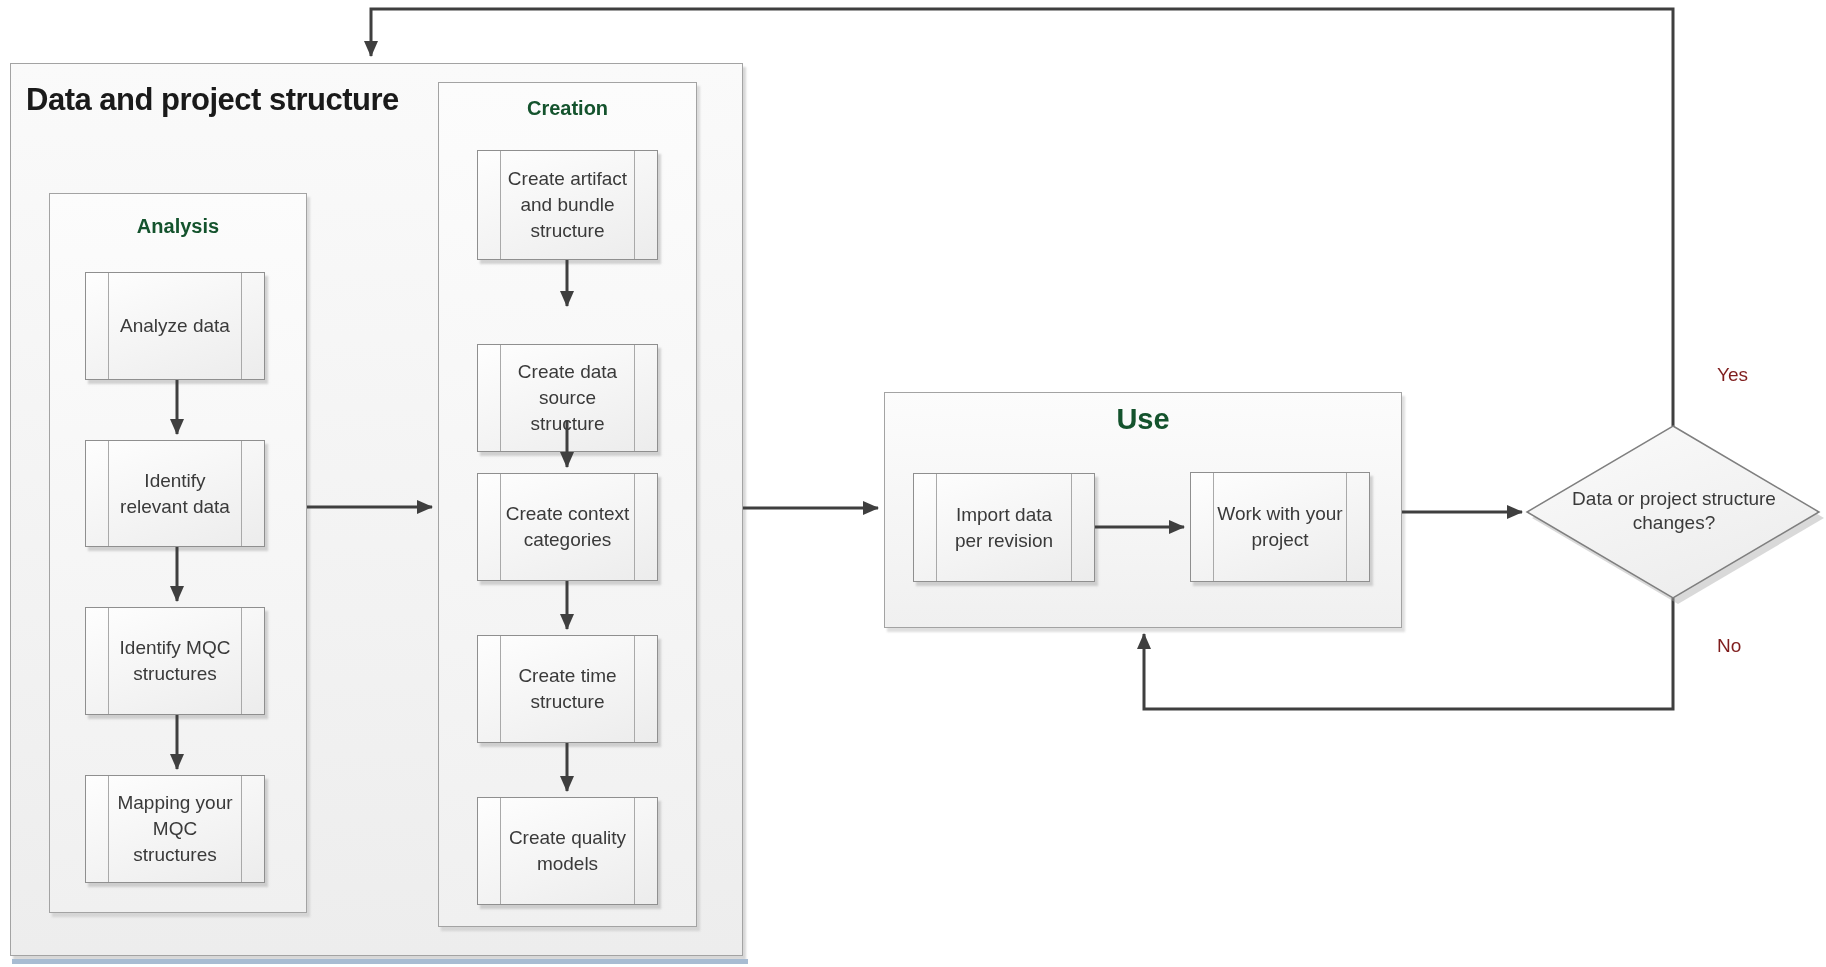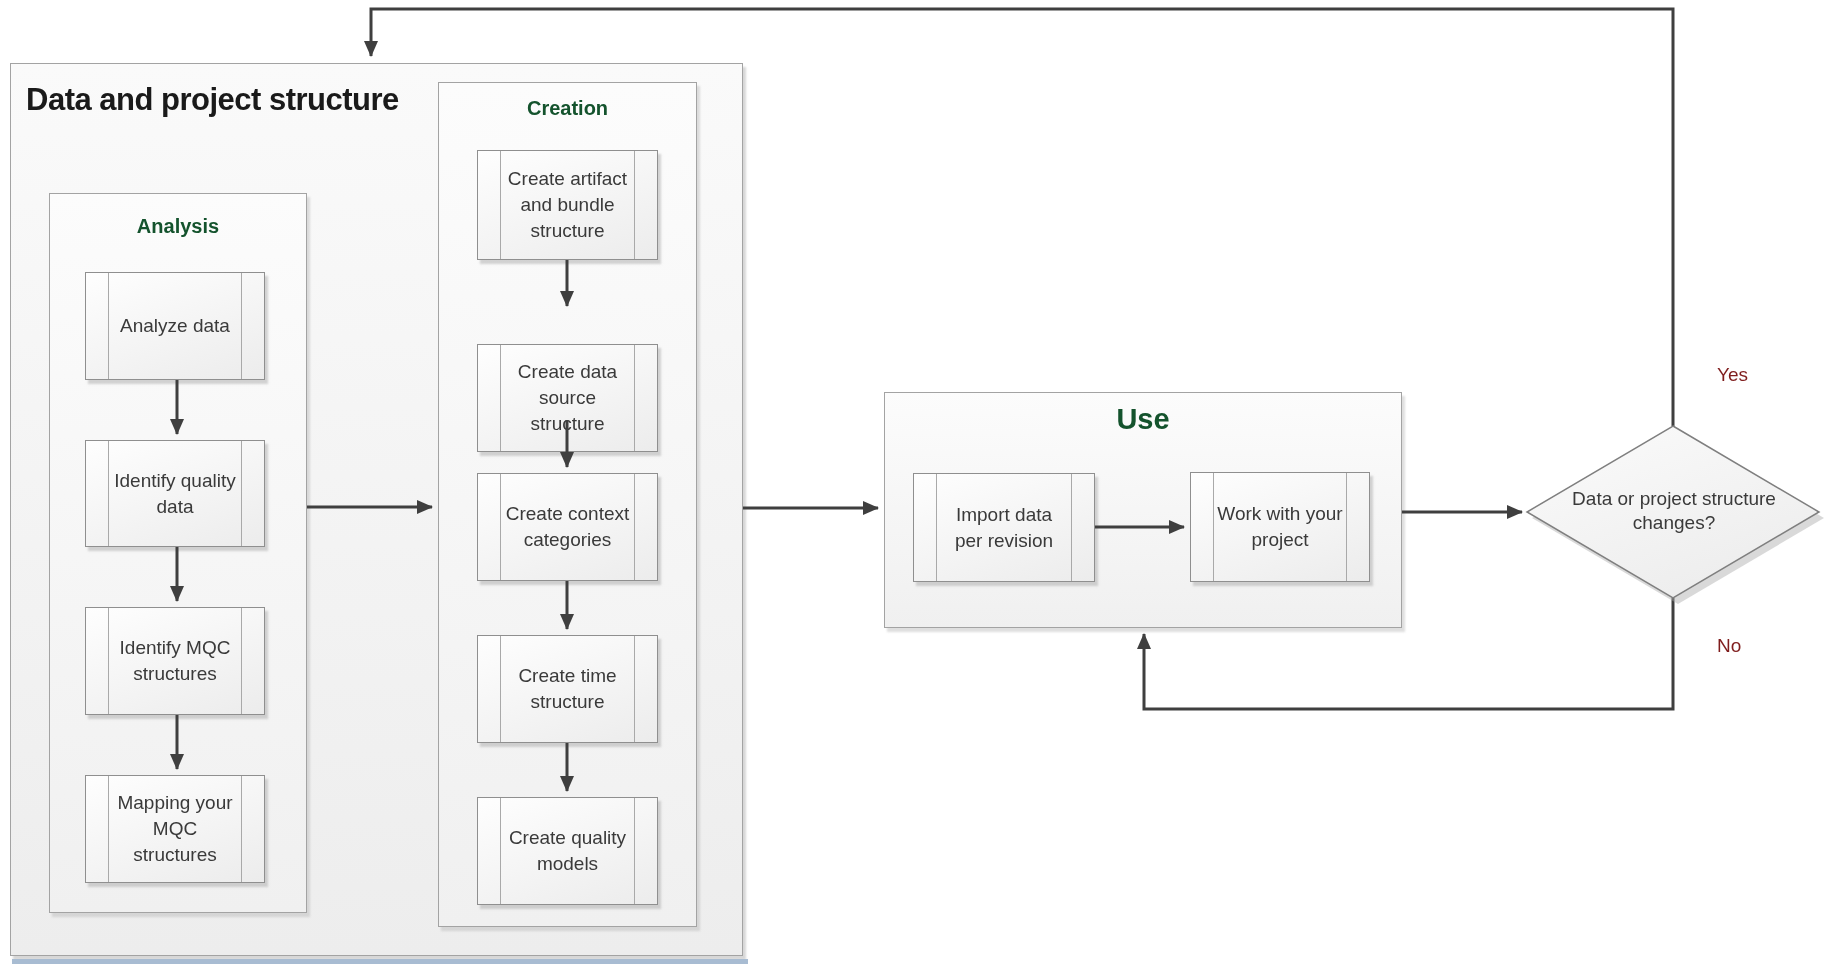--- a/index.html
+++ b/index.html
@@ -64,21 +64,21 @@
 
   <div class="outer-title">Data and project structure</div>
   <div class="ctitle" style="left:49px;top:215px;width:258px;font-size:20px;">Analysis</div>
   <div class="ctitle" style="left:438px;top:97px;width:259px;font-size:20px;">Creation</div>
   <div class="ctitle" style="left:884px;top:403px;width:518px;font-size:29px;">Use</div>
 
   <div class="pbox" style="left:85px;top:272px;width:180px;height:108px;">
     <div class="lbl">Analyze data</div>
   </div>
   <div class="pbox" style="left:85px;top:440px;width:180px;height:107px;">
-    <div class="lbl">Identify quality data</div>
+    <div class="lbl">Identify relevant data</div>
   </div>
   <div class="pbox" style="left:85px;top:607px;width:180px;height:108px;">
     <div class="lbl">Identify MQC structures</div>
   </div>
   <div class="pbox" style="left:85px;top:775px;width:180px;height:108px;">
     <div class="lbl">Mapping your MQC structures</div>
   </div>
 
   <div class="pbox" style="left:477px;top:150px;width:181px;height:110px;">
     <div class="lbl">Create artifact and bundle structure</div>

